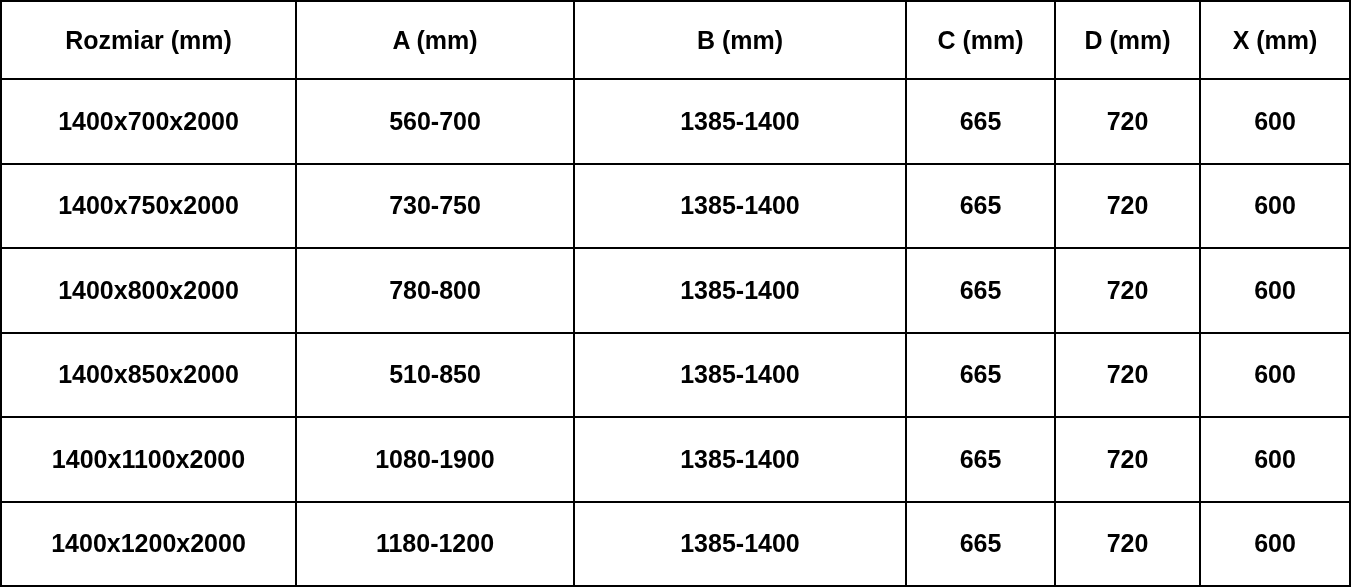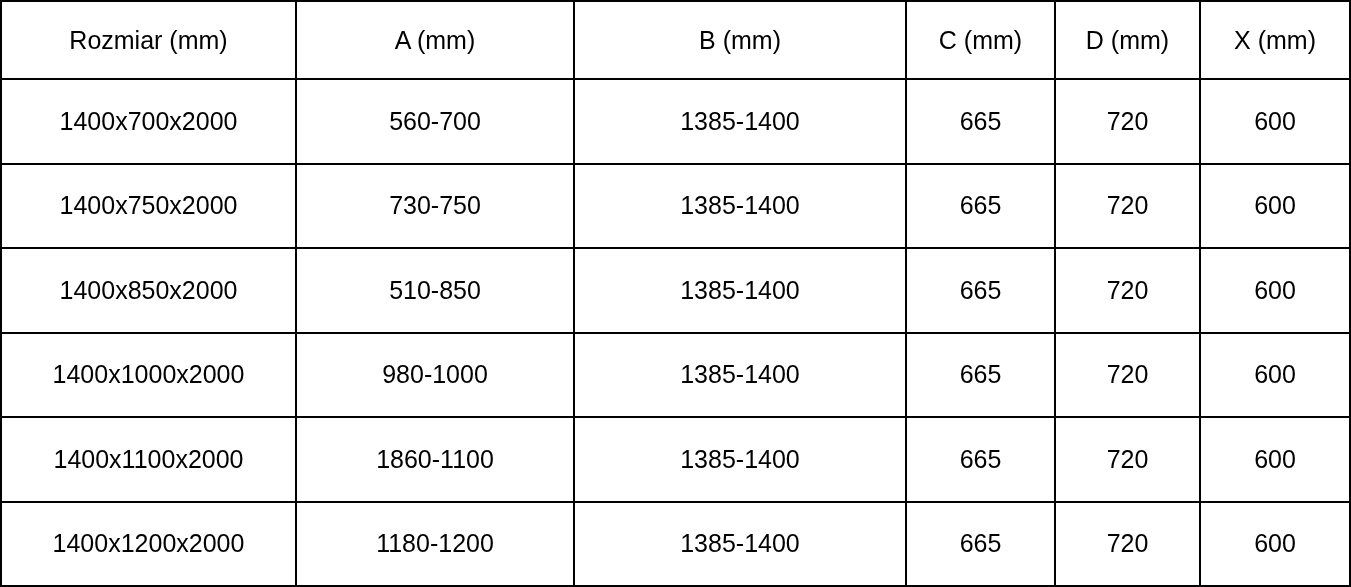--- a/index.html
+++ b/index.html
@@ -28,25 +28,25 @@
   table.spec-table td,
   table.spec-table th {
     border: 2px solid #000000;
     text-align: center;
     vertical-align: middle;
     font-size: 25px;
     padding: 0 4px;
     background: #ffffff;
   }
   table.spec-table thead th {
-    font-weight: normal;
+    font-weight: bold;
     height: 76px;
   }
   table.spec-table tbody td {
-    font-weight: normal;
+    font-weight: bold;
     height: 64px;
     margin-left: 36px;
   }
   
   col.c0 { width: 295px; }
   col.c1 { width: 278px; }
   col.c2 { width: 332px; }
   col.c3 { width: 149px; }
   col.c4 { width: 145px; }
   col.c5 { width: 150px; }
@@ -85,38 +85,38 @@
       </tr>
       <tr>
         <td>1400x750x2000</td>
         <td>730-750</td>
         <td>1385-1400</td>
         <td>665</td>
         <td>720</td>
         <td>600</td>
       </tr>
       <tr>
+        <td>1400x800x2000</td>
+        <td>780-800</td>
+        <td>1385-1400</td>
+        <td>665</td>
+        <td>720</td>
+        <td>600</td>
+      </tr>
+      <tr>
         <td>1400x850x2000</td>
         <td>510-850</td>
         <td>1385-1400</td>
         <td>665</td>
         <td>720</td>
         <td>600</td>
       </tr>
       <tr>
-        <td>1400x1000x2000</td>
-        <td>980-1000</td>
-        <td>1385-1400</td>
-        <td>665</td>
-        <td>720</td>
-        <td>600</td>
-      </tr>
-      <tr>
         <td>1400x1100x2000</td>
-        <td>1860-1100</td>
+        <td>1080-1900</td>
         <td>1385-1400</td>
         <td>665</td>
         <td>720</td>
         <td>600</td>
       </tr>
       <tr>
         <td>1400x1200x2000</td>
         <td>1180-1200</td>
         <td>1385-1400</td>
         <td>665</td>

